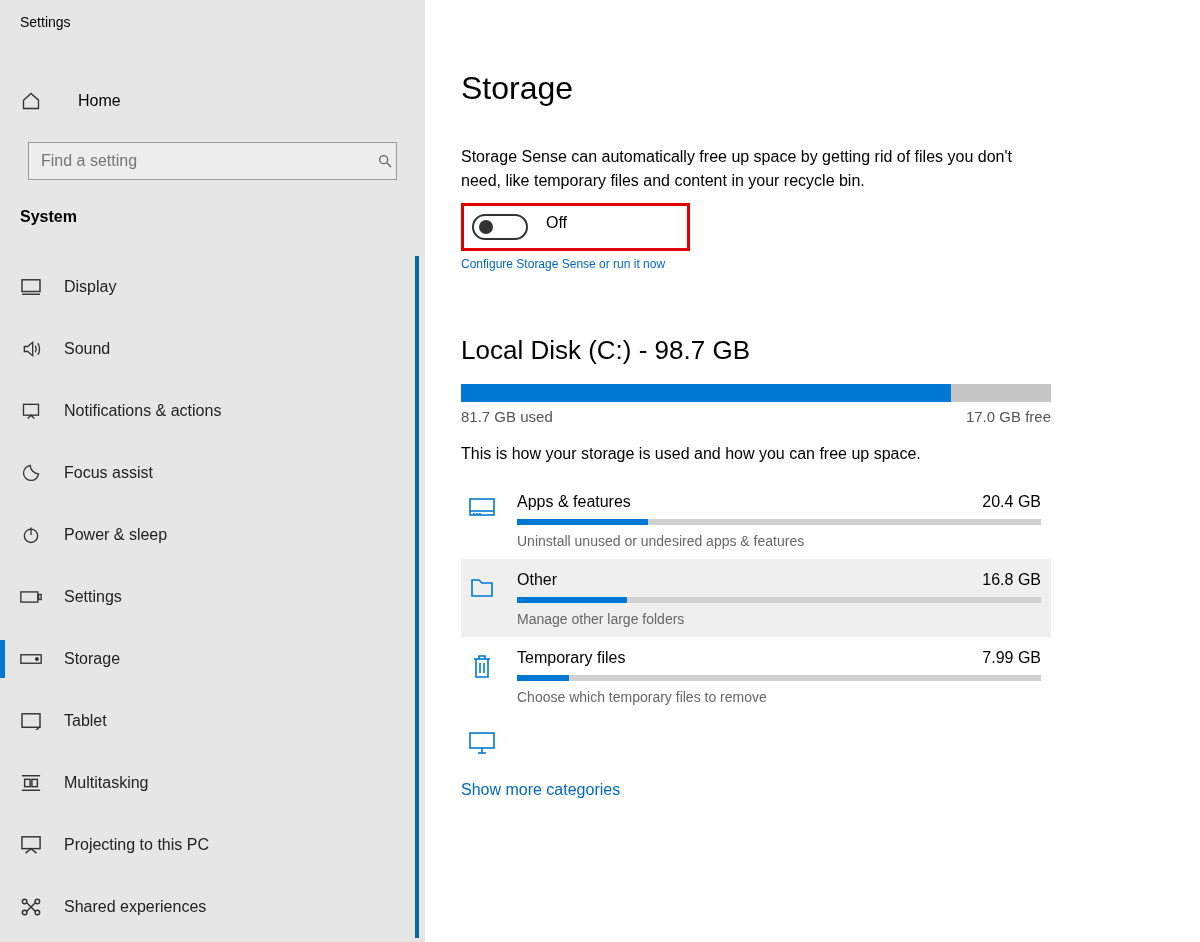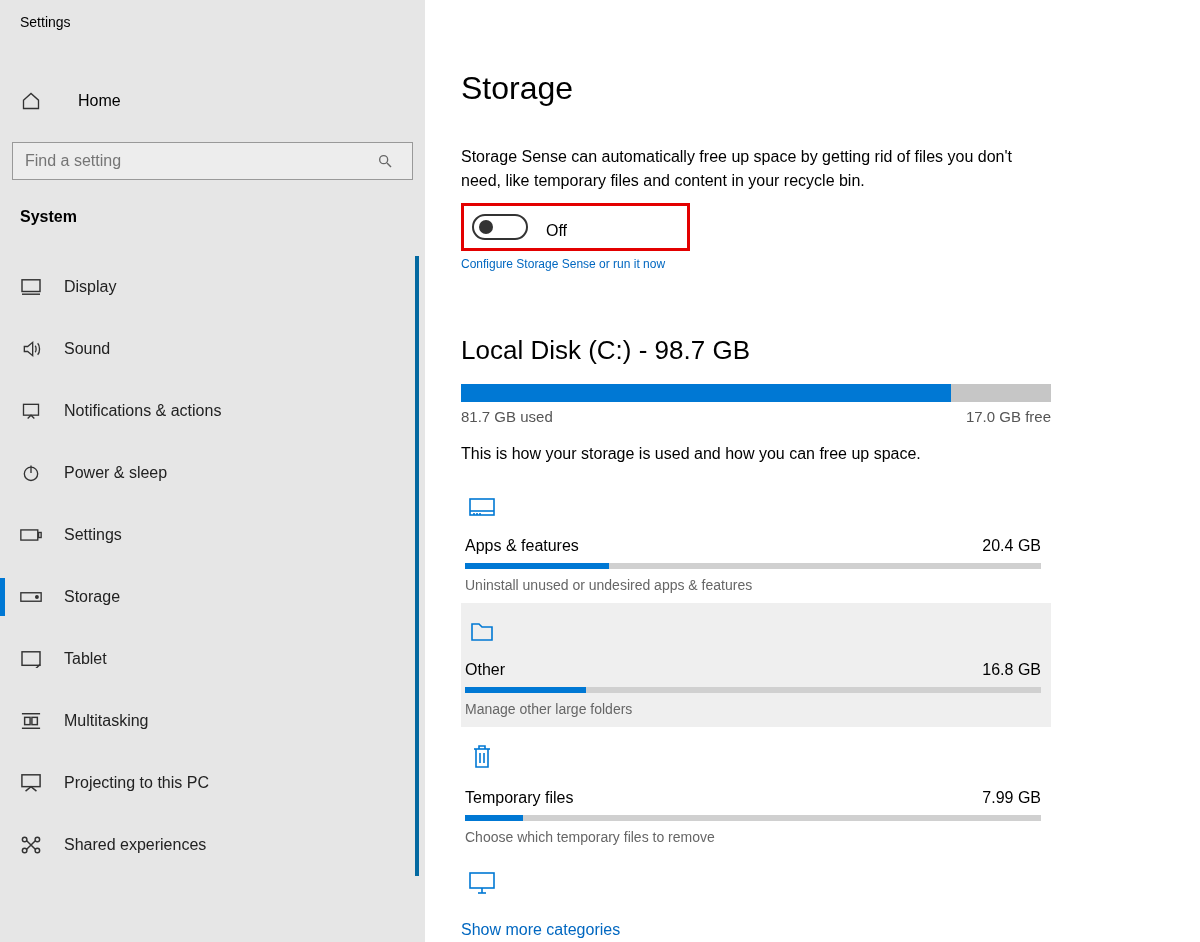--- a/index.html
+++ b/index.html
@@ -28,21 +28,21 @@
   display: flex;
   align-items: center;
   height: 42px;
   padding: 0 20px;
   gap: 36px;
   cursor: pointer;
 }
 .nav-row .icon { width: 22px; display:flex; justify-content:center; align-items:center;}
 .nav-row .label { font-size: 16px; }
 .home-row { margin-bottom: 20px; }
-.search-wrap { padding: 0 12px; margin-bottom: 28px; }
+.search-wrap { padding: 0 28px; margin-bottom: 28px; }
 .search-box {
   width: 100%;
   height: 38px;
   border: 1px solid #999;
   background: #ededed;
   padding: 0 38px 0 12px;
   font-size: 16px;
   position: relative;
 }
 .search-wrap { position: relative; }
@@ -93,21 +93,21 @@
 }
 .desc {
   font-size: 16px;
   line-height: 1.5;
   max-width: 580px;
   margin-bottom: 4px;
 }
 .highlight-box {
   border: 3px solid #e30000;
   display: inline-flex;
-  align-items: flex-end;
+  align-items: flex-start;
   padding: 8px 120px 8px 8px;
   gap: 18px;
   margin-top: 6px;
   margin-bottom: 6px;
 }
 .toggle {
   width: 56px;
   height: 26px;
   border: 2px solid #333;
   border-radius: 14px;
@@ -157,21 +157,20 @@
 .subdesc {
   font-size: 16px;
   margin-bottom: 18px;
 }
 .categories { width: 590px; }
 .cat-row {
   display: flex;
   padding: 12px 10px 10px 4px;
   gap: 18px;
   cursor: pointer;
-  flex-direction: column;
 }
 .cat-row.alt { background: #efefef; }
 .cat-icon {
   width: 34px;
   display:flex; justify-content:center; align-items:flex-start;
   padding-top:4px;
   color: #0078d4;
 }
 .cat-body { flex: 1; }
 .cat-top {
@@ -255,20 +254,28 @@
           <svg width="22" height="20" viewBox="0 0 24 24" fill="none" stroke="#333" stroke-width="1.6">
             <rect x="3" y="4" width="18" height="13"></rect>
             <path d="M8 21l4-4 4 4"></path>
           </svg>
         </span>
       <span class="label">Notifications &amp; actions</span>
     </div>
     <div class="nav-item">
       <span class="icon">
           <svg width="20" height="20" viewBox="0 0 24 24" fill="none" stroke="#333" stroke-width="1.6">
+            <path d="M21 13A9 9 0 1 1 11 3c0 5 5 10 10 10z"></path>
+          </svg>
+        </span>
+      <span class="label">Focus assist</span>
+    </div>
+    <div class="nav-item">
+      <span class="icon">
+          <svg width="20" height="20" viewBox="0 0 24 24" fill="none" stroke="#333" stroke-width="1.6">
             <circle cx="12" cy="13" r="8"></circle>
             <line x1="12" y1="3" x2="12" y2="12"></line>
           </svg>
         </span>
       <span class="label">Power &amp; sleep</span>
     </div>
     <div class="nav-item">
       <span class="icon">
           <svg width="24" height="14" viewBox="0 0 26 14" fill="none" stroke="#333" stroke-width="1.6">
             <rect x="1" y="1" width="20" height="12"></rect>

